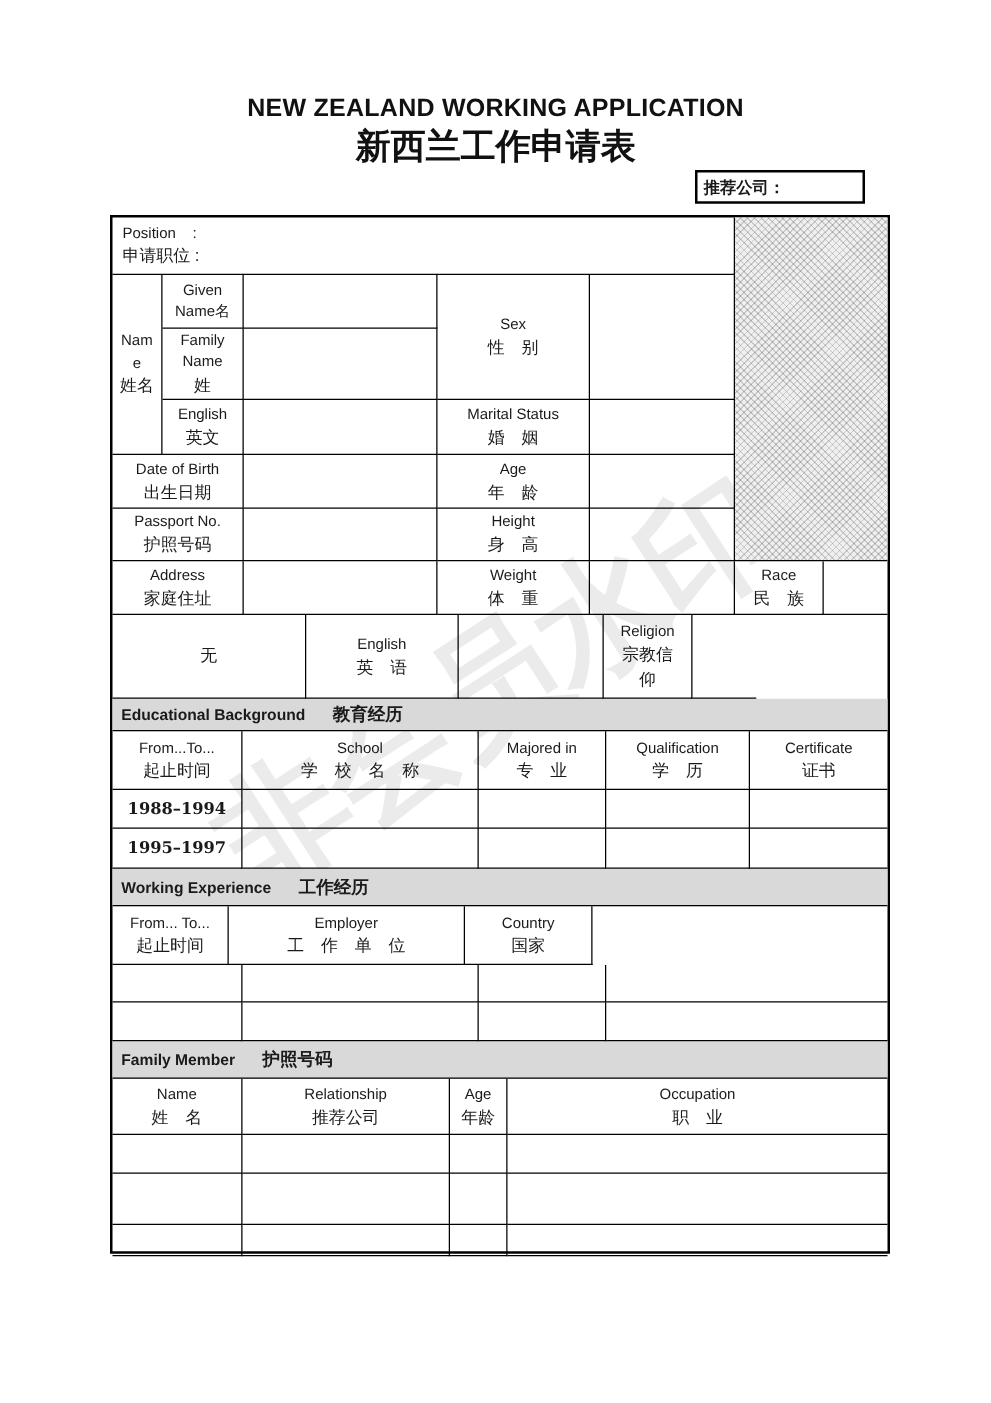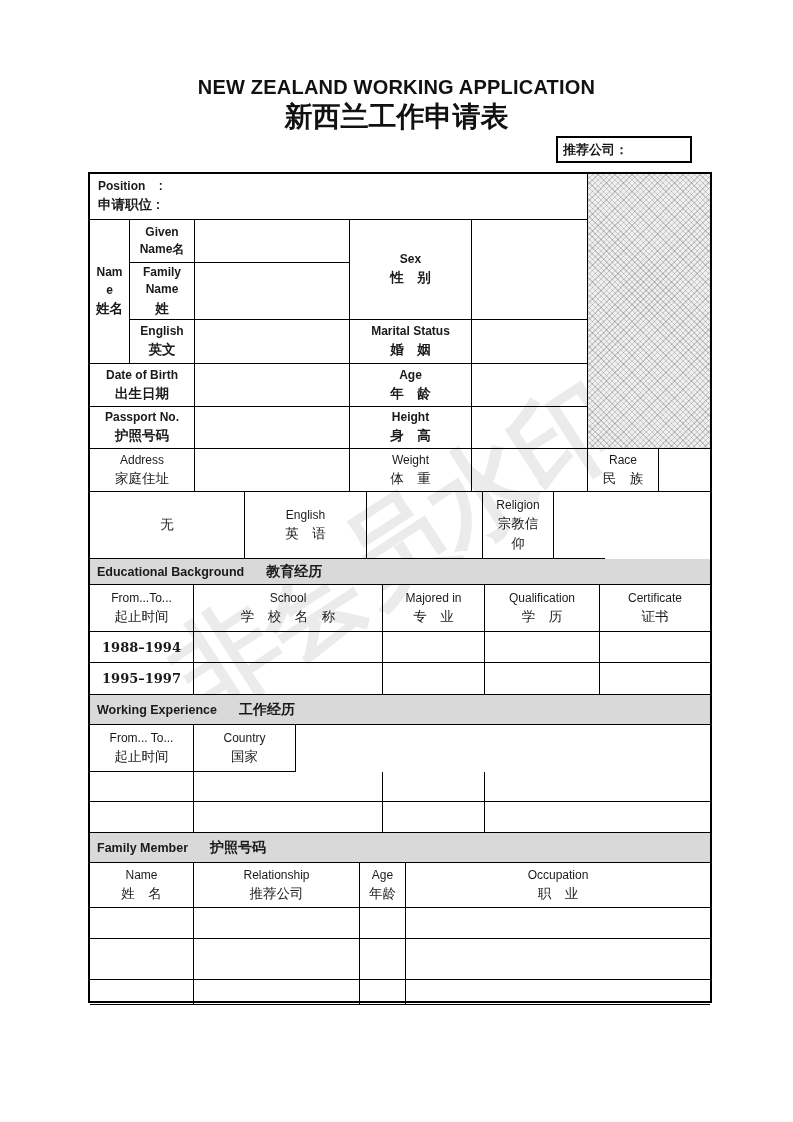--- a/index.html
+++ b/index.html
@@ -25,21 +25,21 @@
   .watermark{
     position:absolute;left:395px;top:550px;
     transform:translate(-50%,-50%) rotate(-33deg);
     font-size:105px;font-weight:bold;color:rgba(0,0,0,0.08);
     white-space:nowrap;letter-spacing:-4px;pointer-events:none;
   }
   .form-table{
     position:absolute;left:88px;top:172px;width:624px;height:831px;
     border:2px solid #000;box-sizing:border-box;background:transparent;
   }
-  .top-band{position:relative;width:620px;font-weight:bold;}
+  .top-band{position:relative;width:620px;}
   .row{display:flex;}
   .cell{
     box-sizing:border-box;border-right:1px solid #000;border-bottom:1px solid #000;
     display:flex;flex-direction:column;align-items:center;justify-content:center;
     overflow:hidden;
   }
   .cell.no-br{border-right:none;}
   .cell.left{align-items:flex-start;padding-left:8px;}
   .stack{display:flex;flex-direction:column;box-sizing:border-box;}
   .ln{white-space:pre;line-height:1.45;}
@@ -227,23 +227,27 @@
     <div class="cell" style="width:102px"></div>
     <div class="cell" style="width:115px"></div>
     <div class="cell no-br" style="width:110px"></div>
   </div>
 
   <div class="section-bar" style="height:30px">
     <span class="en">Working Experience</span>
     <span class="cn">工作经历</span>
   </div>
   <div class="row" style="height:47px">
-    <div class="cell" style="width:104px">
+    <div class="cell" style="width:93px">
       <div class="ln en">From... To...</div>
       <div class="ln cn">起止时间</div>
+    </div>
+    <div class="cell" style="width:189px">
+      <div class="ln en">Employer</div>
+      <div class="ln cn">工　作　单　位</div>
     </div>
     <div class="cell" style="width:102px">
       <div class="ln en">Country</div>
       <div class="ln cn">国家</div>
     </div>
   </div>
   <div class="row" style="height:30px">
     <div class="cell" style="width:104px"></div>
     <div class="cell" style="width:189px"></div>
     <div class="cell" style="width:102px"></div>

